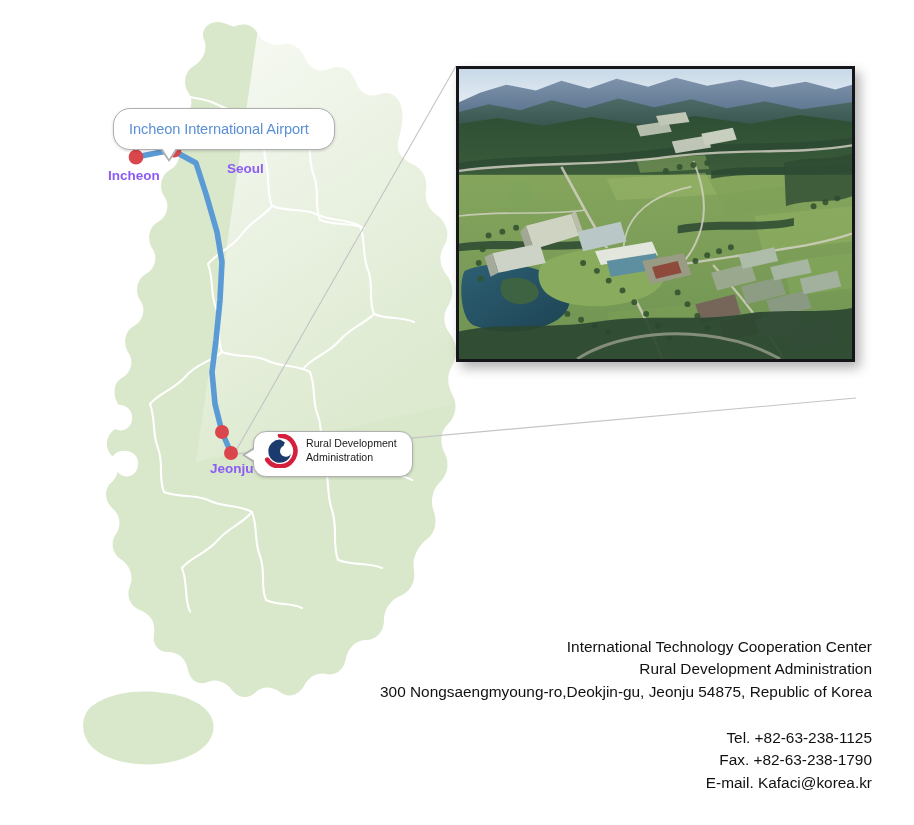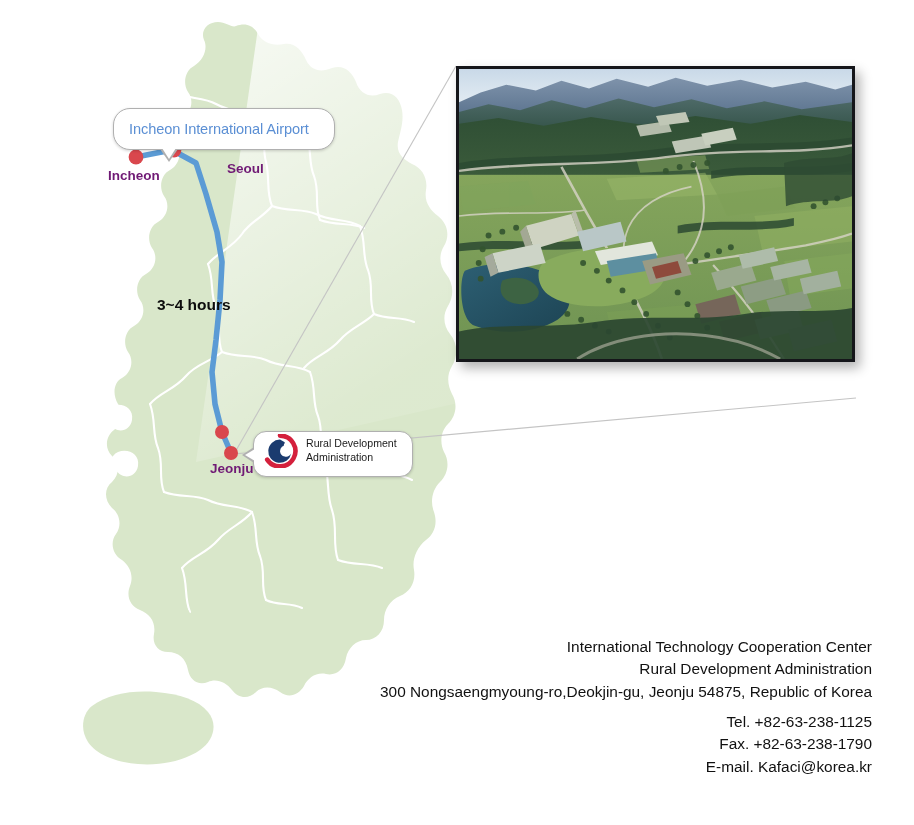--- a/index.html
+++ b/index.html
@@ -104,21 +104,21 @@
     border-top: 6px solid transparent;
     border-bottom: 6px solid transparent;
     border-right: 10px solid #ffffff;
   }
   #rda-logo { flex: 0 0 auto; display:block; }
 
   
   .map-label {
     position: absolute;
     font-weight: bold;
-    color: #701a75;
+    color: #8b5cf6;
     white-space: nowrap;
     text-align: center;
   }
   #label-incheon { left: 108px; top: 168px; font-size: 13.5px; }
   #label-seoul   { left: 227px; top: 161px; font-size: 13.5px; }
   #label-jeonju  { left: 210px; top: 461px; font-size: 13.5px; }
 
   #bus-note {
     position: absolute;
     left: 157px;
@@ -165,21 +165,21 @@
     text-align: right;
     color: #111111;
   }
   #address-block .addr-line {
     font-size: 15.4px;
     line-height: 1.45;
     white-space: nowrap;
   }
   #address-block .addr-line.bold { font-weight: bold; }
   #contact-block {
-    margin-top: 8px;
+    margin-top: 24px;
   }
   #contact-block .addr-line { font-size: 15.4px; line-height: 1.45; }
 </style>
 </head>
 <body>
 
 <div id="page">
 
   <div id="map-layer">
     <svg id="map-svg" width="914" height="825" viewBox="0 0 914 825" xmlns="http://www.w3.org/2000/svg">
@@ -333,21 +333,20 @@
           C80,730 82,714 92,706 Z"></path>
       </g>
     </svg>
   </div>
 
   <div class="map-label" id="label-incheon">Incheon</div>
   <div class="map-label" id="label-seoul">Seoul</div>
   <div class="map-label" id="label-jeonju">Jeonju</div>
 
   <div id="bus-note">
-    <div>3~4 hours</div>
   </div>
 
   <div class="callout" id="callout-airport">
     <span class="label">Incheon International Airport</span>
     <span class="callout-tail" id="airport-tail-outer"></span>
     <span class="callout-tail" id="airport-tail-inner"></span>
   </div>
 
   <div class="callout" id="callout-rda">
     <svg id="rda-logo" width="38" height="34" viewBox="0 0 38 34" xmlns="http://www.w3.org/2000/svg">

